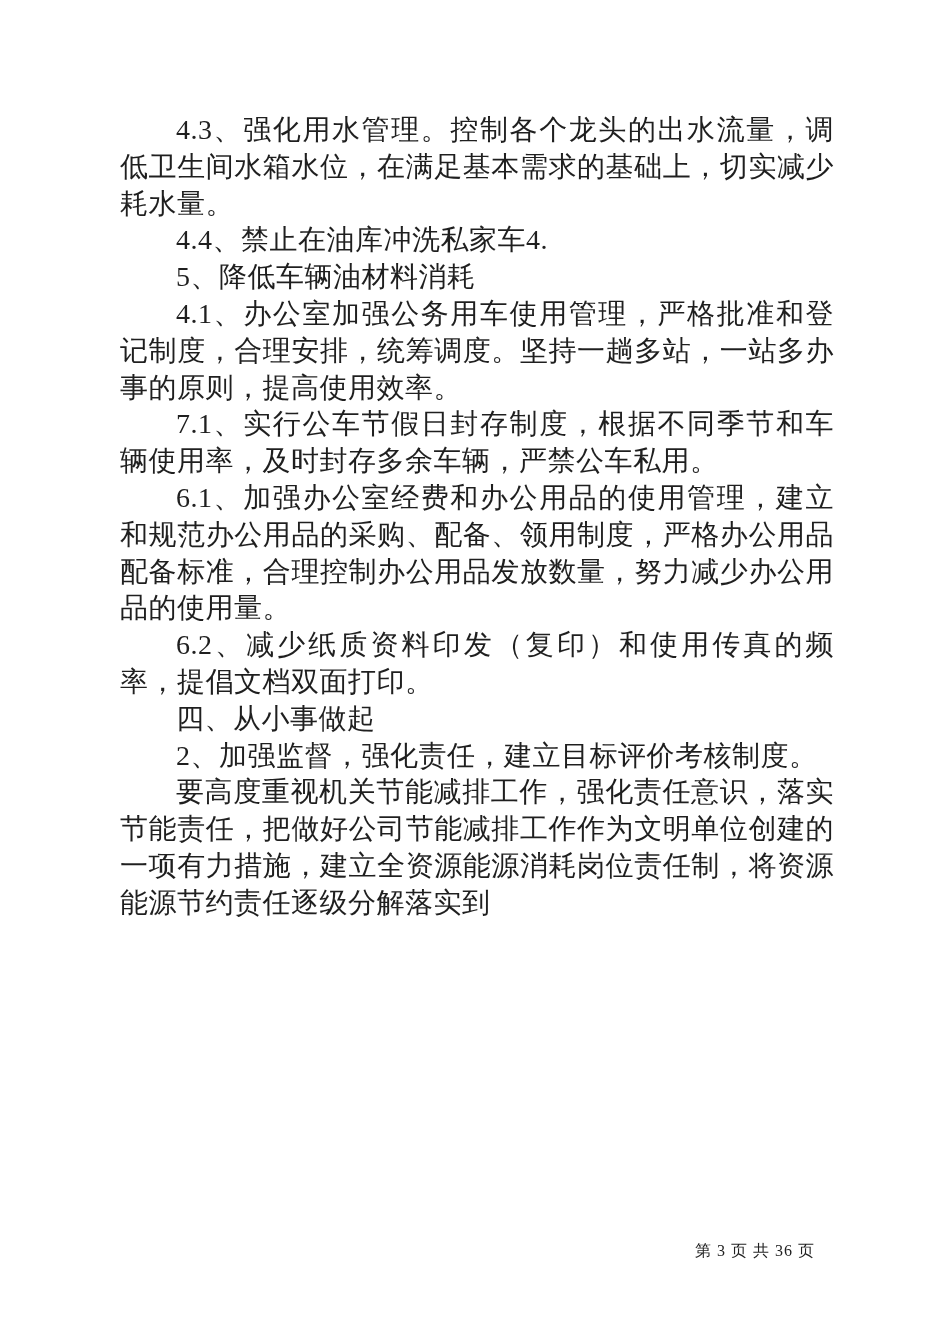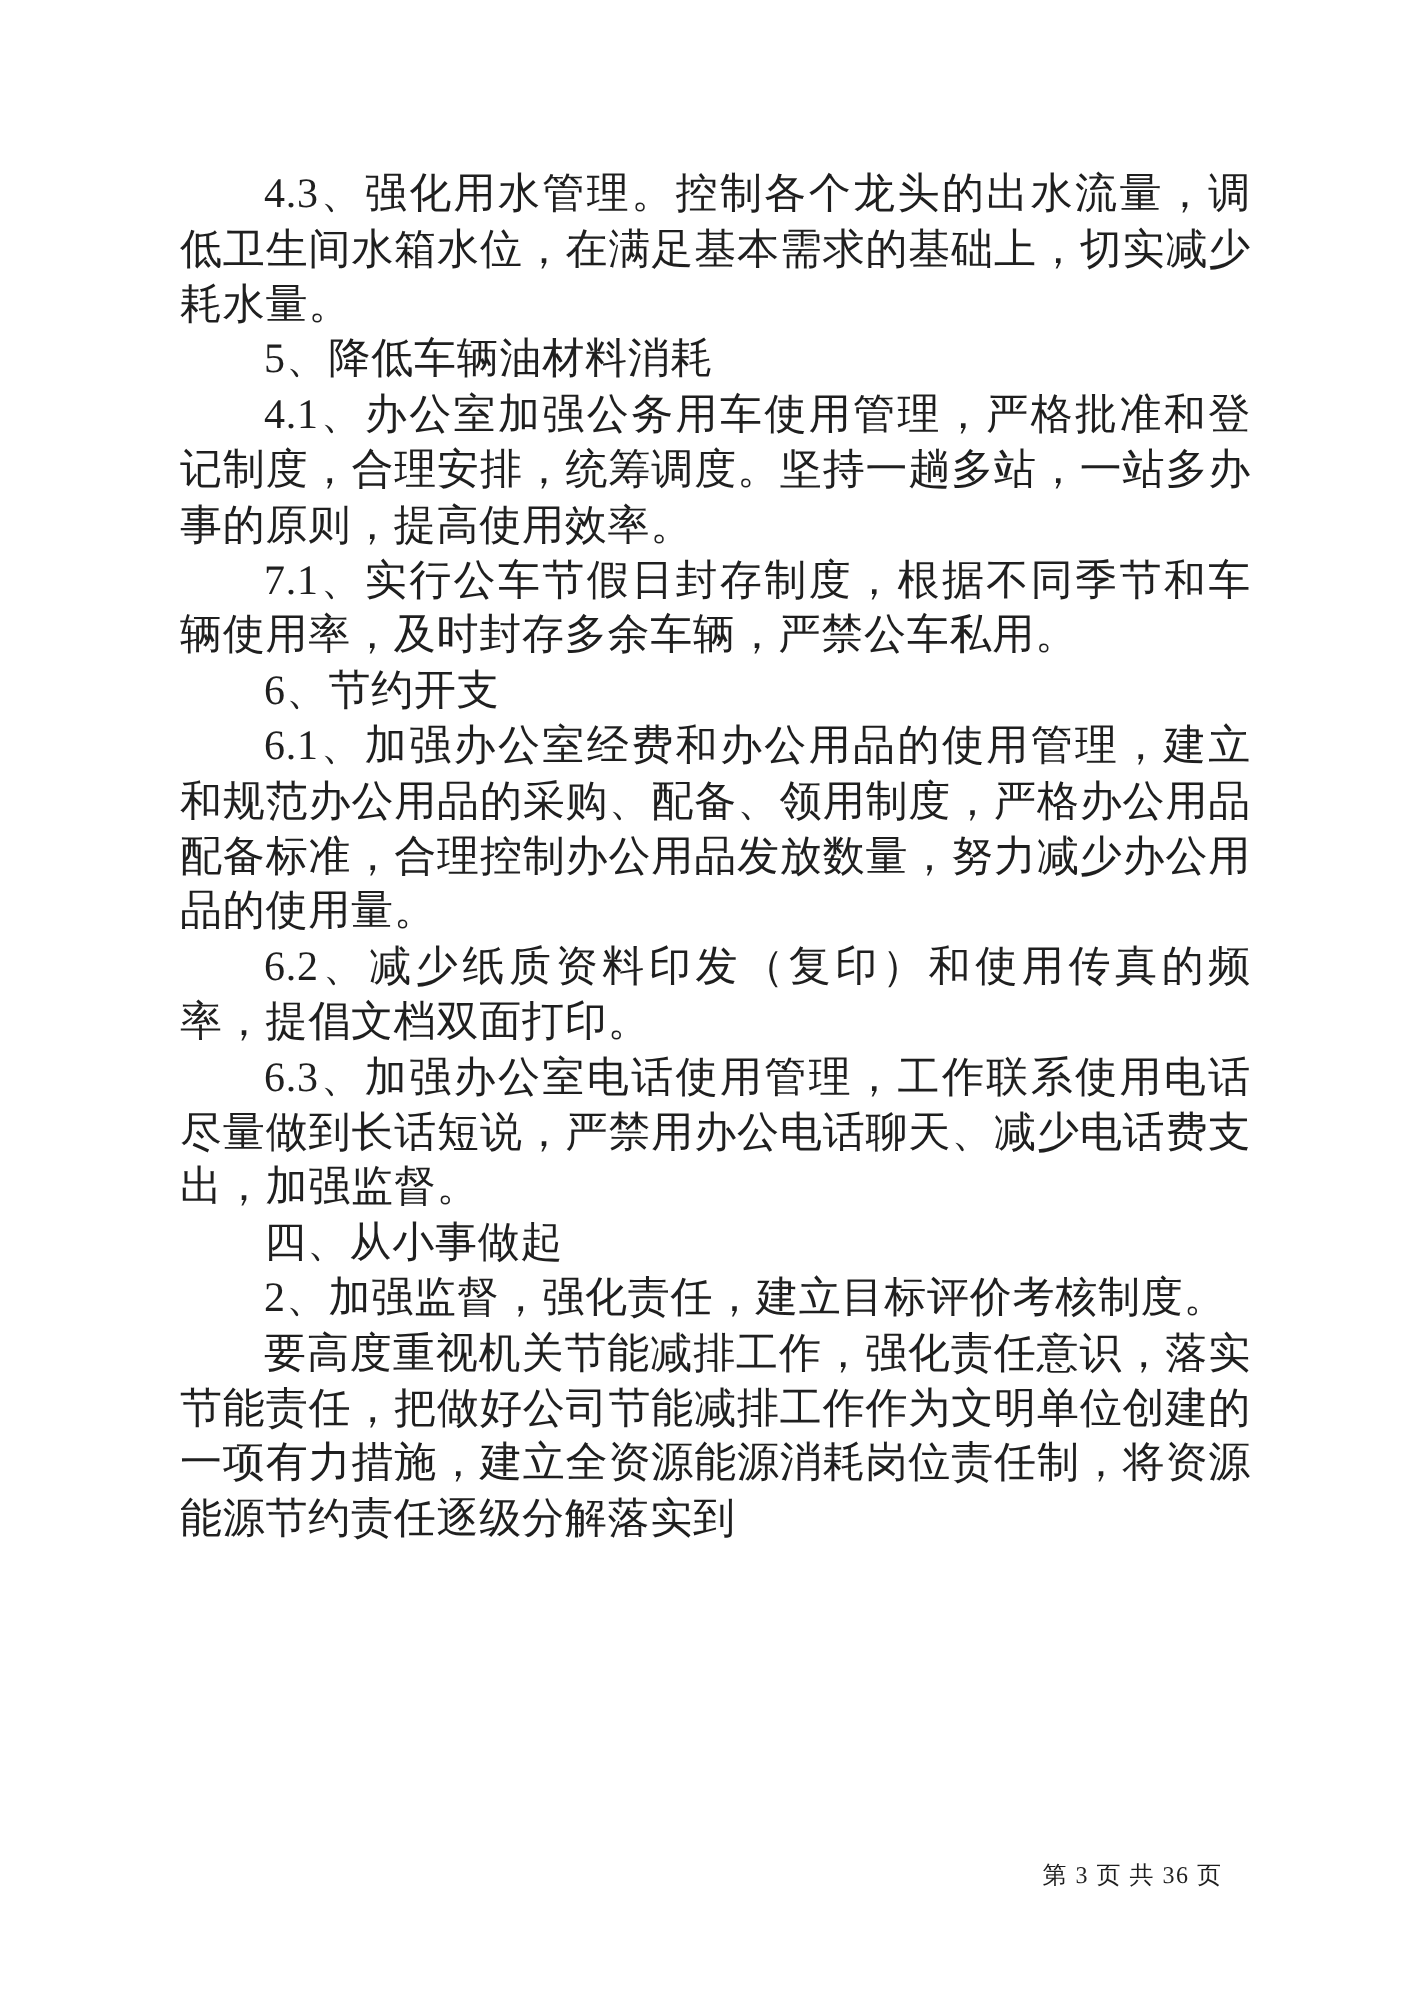--- a/index.html
+++ b/index.html
@@ -42,27 +42,26 @@
     letter-spacing: 1px;
   }
 </style>
 </head>
 <body>
 
 <div class="page">
   <div class="doc-content">
 
   <p class="para">4.3、强化用水管理。控制各个龙头的出水流量，调低卫生间水箱水位，在满足基本需求的基础上，切实减少耗水量。</p>
+      <p class="para">4.4、禁止在油库冲洗私家车4.</p>
       <p class="para">5、降低车辆油材料消耗</p>
       <p class="para">4.1、办公室加强公务用车使用管理，严格批准和登记制度，合理安排，统筹调度。坚持一趟多站，一站多办事的原则，提高使用效率。</p>
       <p class="para">7.1、实行公车节假日封存制度，根据不同季节和车辆使用率，及时封存多余车辆，严禁公车私用。</p>
-      <p class="para">6、节约开支</p>
       <p class="para">6.1、加强办公室经费和办公用品的使用管理，建立和规范办公用品的采购、配备、领用制度，严格办公用品配备标准，合理控制办公用品发放数量，努力减少办公用品的使用量。</p>
       <p class="para">6.2、减少纸质资料印发（复印）和使用传真的频率，提倡文档双面打印。</p>
-      <p class="para">6.3、加强办公室电话使用管理，工作联系使用电话尽量做到长话短说，严禁用办公电话聊天、减少电话费支出，加强监督。</p>
       <p class="para">四、从小事做起</p>
       <p class="para">2、加强监督，强化责任，建立目标评价考核制度。</p>
       <p class="para">要高度重视机关节能减排工作，强化责任意识，落实节能责任，把做好公司节能减排工作作为文明单位创建的一项有力措施，建立全资源能源消耗岗位责任制，将资源能源节约责任逐级分解落实到</p>
     </div>
   <div class="page-footer">
     <span>第 3 页 共 36 页</span>
   </div>
 </div>
 
 </body></html>

